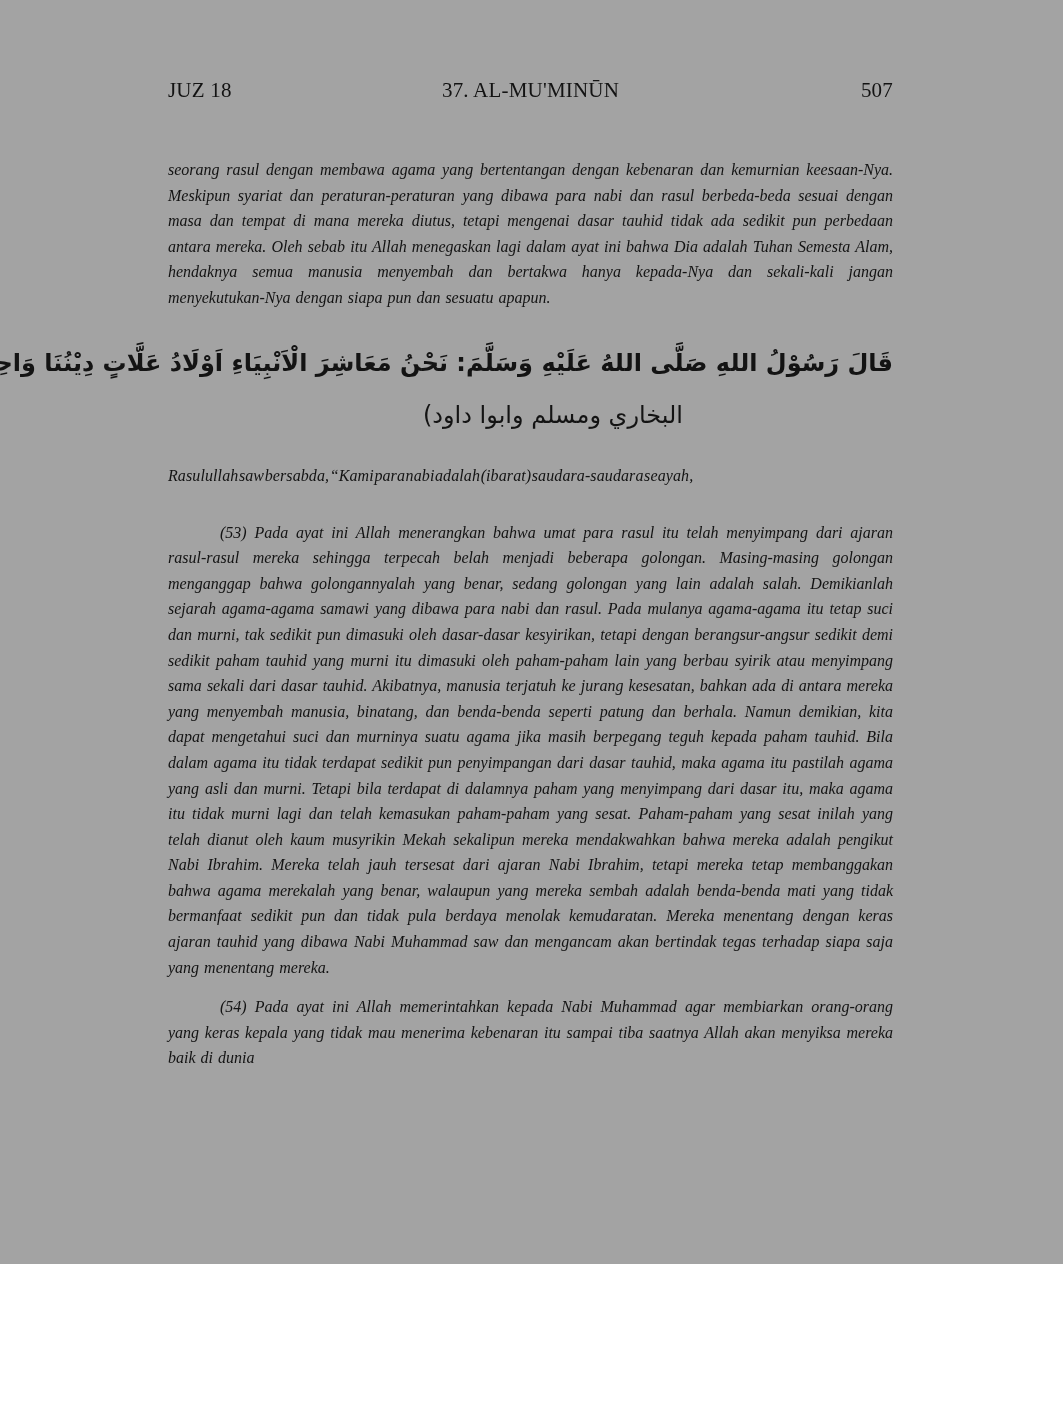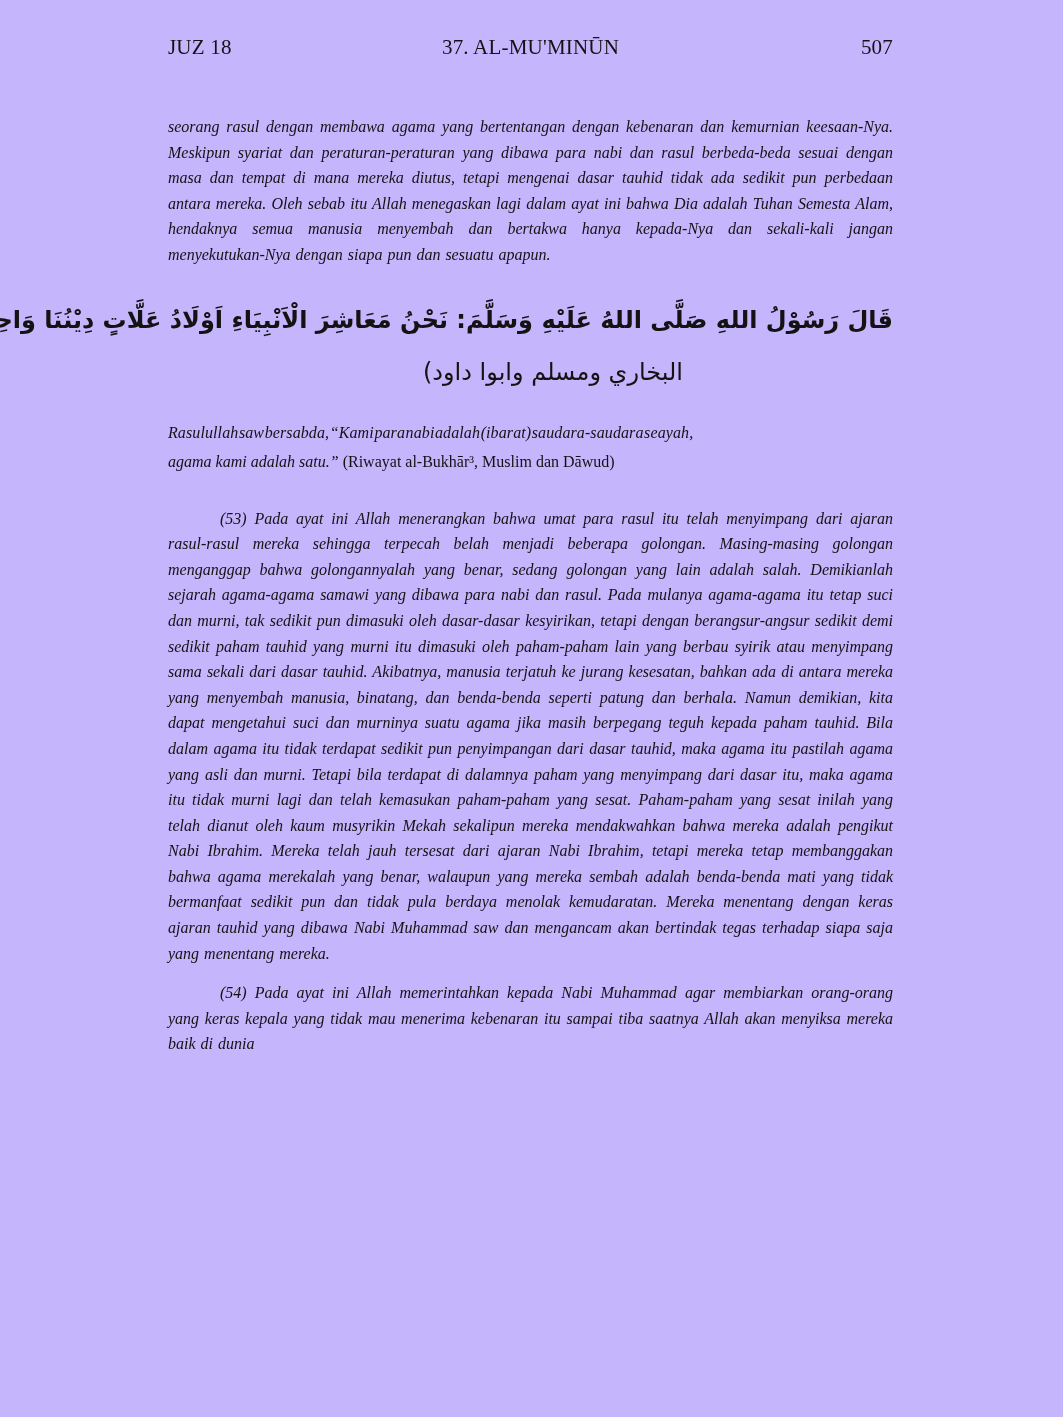--- a/index.html
+++ b/index.html
@@ -1,24 +1,24 @@
 <!DOCTYPE html>
 <html><head>
 <meta charset="utf-8">
 <style>
   * { margin: 0; padding: 0; box-sizing: border-box; }
   html, body { background: #ffffff; }
   .page {
     position: relative;
     width: 1063px;
-    height: 1417px;
-    background: #c4b5fd;
+    height: 1264px;
+    background: #a3a3a3;
     color: #131313;
     font-family: "Liberation Serif", serif;
-    padding: 35px 170px 0 168px;
+    padding: 78px 170px 0 168px;
     overflow: hidden;
   }
   .page-header {
     display: flex;
     justify-content: space-between;
     align-items: baseline;
     font-size: 21px;
     letter-spacing: 0.2px;
     margin-bottom: 54px;
   }
@@ -73,22 +73,19 @@
 
   <div class="body-text">seorang rasul dengan membawa agama yang bertentangan dengan kebenaran dan kemurnian keesaan-Nya. Meskipun syariat dan peraturan-peraturan yang dibawa para nabi dan rasul berbeda-beda sesuai dengan masa dan tempat di mana mereka diutus, tetapi mengenai dasar tauhid tidak ada sedikit pun perbedaan antara mereka. Oleh sebab itu Allah menegaskan lagi dalam ayat ini bahwa Dia adalah Tuhan Semesta Alam, hendaknya semua manusia menyembah dan bertakwa hanya kepada-Nya dan sekali-kali jangan menyekutukan-Nya dengan siapa pun dan sesuatu apapun.</div>
 
   <div class="arabic-block">
     <div class="arabic-line-1">قَالَ رَسُوْلُ اللهِ صَلَّى اللهُ عَلَيْهِ وَسَلَّمَ: نَحْنُ مَعَاشِرَ الْاَنْبِيَاءِ اَوْلَادُ عَلَّاتٍ دِيْنُنَا وَاحِدٌ. (رواه</div>
     <div class="arabic-line-2">البخاري ومسلم وابوا داود)</div>
   </div>
 
   <div class="translation">
     <div class="t-line1">Rasulullah saw bersabda, “Kami para nabi adalah (ibarat) saudara-saudara seayah,</div>
-    <div>
-      <span class="t-italic">agama kami adalah satu.”</span><span> (Riwayat al-Bukhār³, Muslim dan Dāwud)</span>
-    </div>
   </div>
 
   <div class="body-text indent para-53">(53) Pada ayat ini Allah menerangkan bahwa umat para rasul itu telah menyimpang dari ajaran rasul-rasul mereka sehingga terpecah belah menjadi beberapa golongan. Masing-masing golongan menganggap bahwa golongannyalah yang benar, sedang golongan yang lain adalah salah. Demikianlah sejarah agama-agama samawi yang dibawa para nabi dan rasul. Pada mulanya agama-agama itu tetap suci dan murni, tak sedikit pun dimasuki oleh dasar-dasar kesyirikan, tetapi dengan berangsur-angsur sedikit demi sedikit paham tauhid yang murni itu dimasuki oleh paham-paham lain yang berbau syirik atau menyimpang sama sekali dari dasar tauhid. Akibatnya, manusia terjatuh ke jurang kesesatan, bahkan ada di antara mereka yang menyembah manusia, binatang, dan benda-benda seperti patung dan berhala. Namun demikian, kita dapat mengetahui suci dan murninya suatu agama jika masih berpegang teguh kepada paham tauhid. Bila dalam agama itu tidak terdapat sedikit pun penyimpangan dari dasar tauhid, maka agama itu pastilah agama yang asli dan murni. Tetapi bila terdapat di dalamnya paham yang menyimpang dari dasar itu, maka agama itu tidak murni lagi dan telah kemasukan paham-paham yang sesat. Paham-paham yang sesat inilah yang telah dianut oleh kaum musyrikin Mekah sekalipun mereka mendakwahkan bahwa mereka adalah pengikut Nabi Ibrahim. Mereka telah jauh tersesat dari ajaran Nabi Ibrahim, tetapi mereka tetap membanggakan bahwa agama merekalah yang benar, walaupun yang mereka sembah adalah benda-benda mati yang tidak bermanfaat sedikit pun dan tidak pula berdaya menolak kemudaratan. Mereka menentang dengan keras ajaran tauhid yang dibawa Nabi Muhammad saw dan mengancam akan bertindak tegas terhadap siapa saja yang menentang mereka.</div>
 
   <div class="body-text indent para-54">(54) Pada ayat ini Allah memerintahkan kepada Nabi Muhammad agar membiarkan orang-orang yang keras kepala yang tidak mau menerima kebenaran itu sampai tiba saatnya Allah akan menyiksa mereka baik di dunia</div>
 
 </div>
 
 </body></html>

